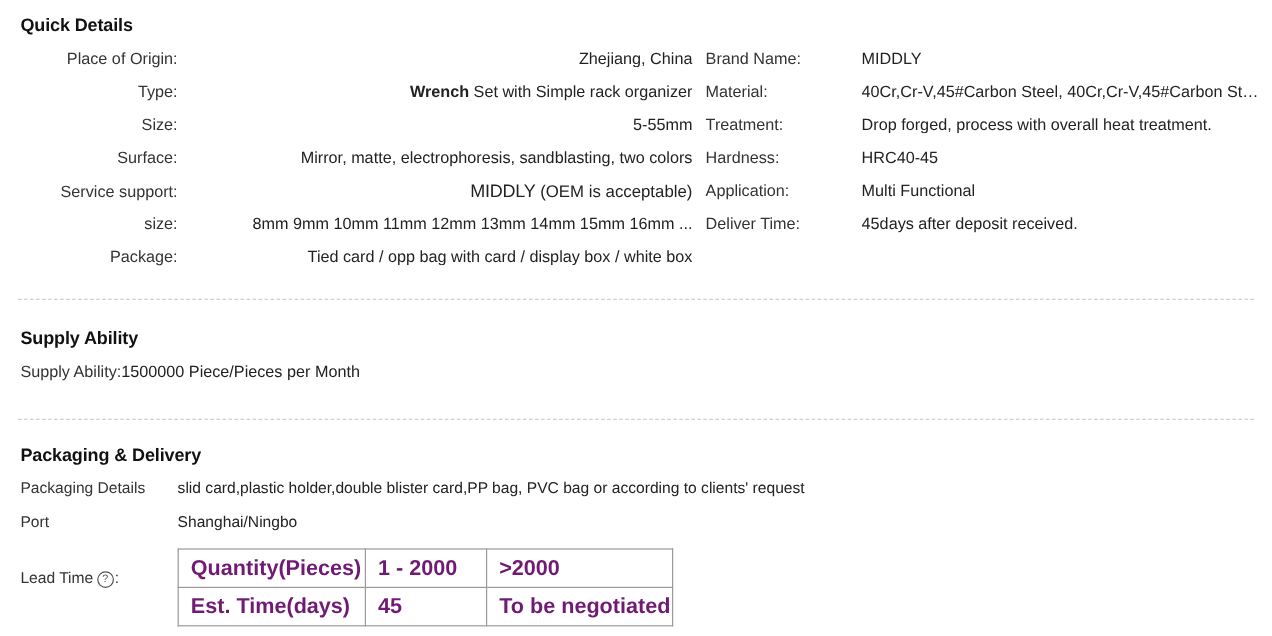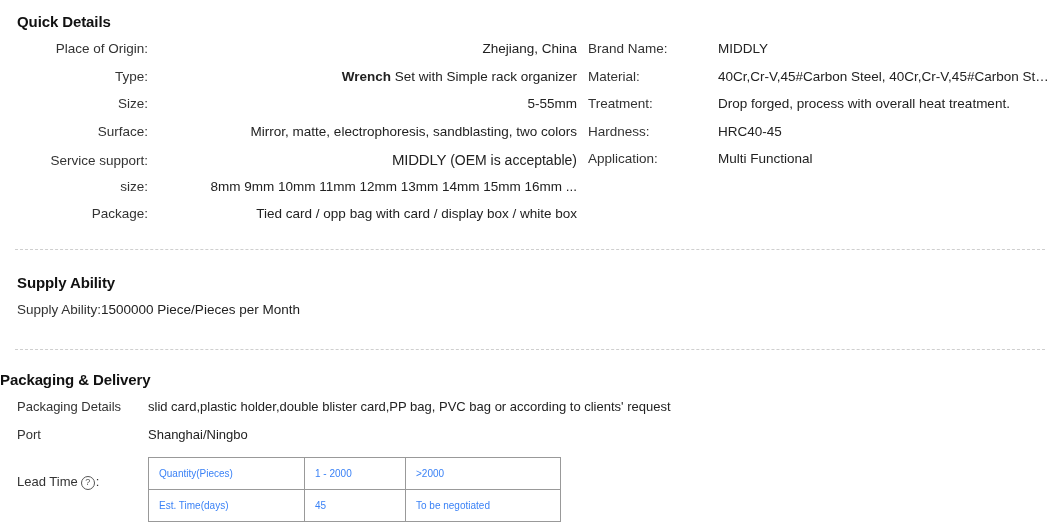--- a/index.html
+++ b/index.html
@@ -111,20 +111,21 @@
   }
 
   
   .pd-section {
     position: absolute;
     left: 0;
     top: 371px;
     width: 1060px;
   }
   .pd-section .section-heading {
+    margin-left: 17px;
     margin-bottom: 11px;
   }
   .pd-rows { margin-left: 17px; }
   .pd-rows .kv-label { width: 131px; font-size: 13px; }
   .pd-rows .kv-value { font-size: 13px; }
   .pd-rows .kv-row { height: 28px; }
 
   .leadtime-row {
     display: flex;
     align-items: flex-start;
@@ -160,24 +161,25 @@
   table.leadtime {
     border-collapse: collapse;
     table-layout: fixed;
     width: 349px;
     background: #ffffff;
   }
   table.leadtime td {
     border: 1px solid #999999;
     height: 31px;
     padding: 0 10px;
-    font-size: 10px;
-    color: #3b82f6;
+    font-size: 18px;
+    color: #701a75;
     white-space: nowrap;
     vertical-align: middle;
+    font-weight: bold;
   }
   table.leadtime td.c0 { width: 135px; }
   table.leadtime td.c1 { width: 80px; }
   table.leadtime td.c2 { width: 134px; }
 </style>
 </head>
 <body>
 
 <div class="page">
 
@@ -245,20 +247,24 @@
         <div class="kv-row">
           <div class="kv-label">Hardness:</div>
           <div class="kv-value">HRC40-45</div>
         </div>
 
         <div class="kv-row">
           <div class="kv-label">Application:</div>
           <div class="kv-value">Multi Functional</div>
         </div>
 
+        <div class="kv-row">
+          <div class="kv-label">Deliver Time:</div>
+          <div class="kv-value">45days after deposit received.</div>
+        </div>
 
       </div>
 
     </div>
   </section>
 
   <hr class="divider div1">
 
   <section class="sa-section">
     <div class="section-heading">Supply Ability</div>

